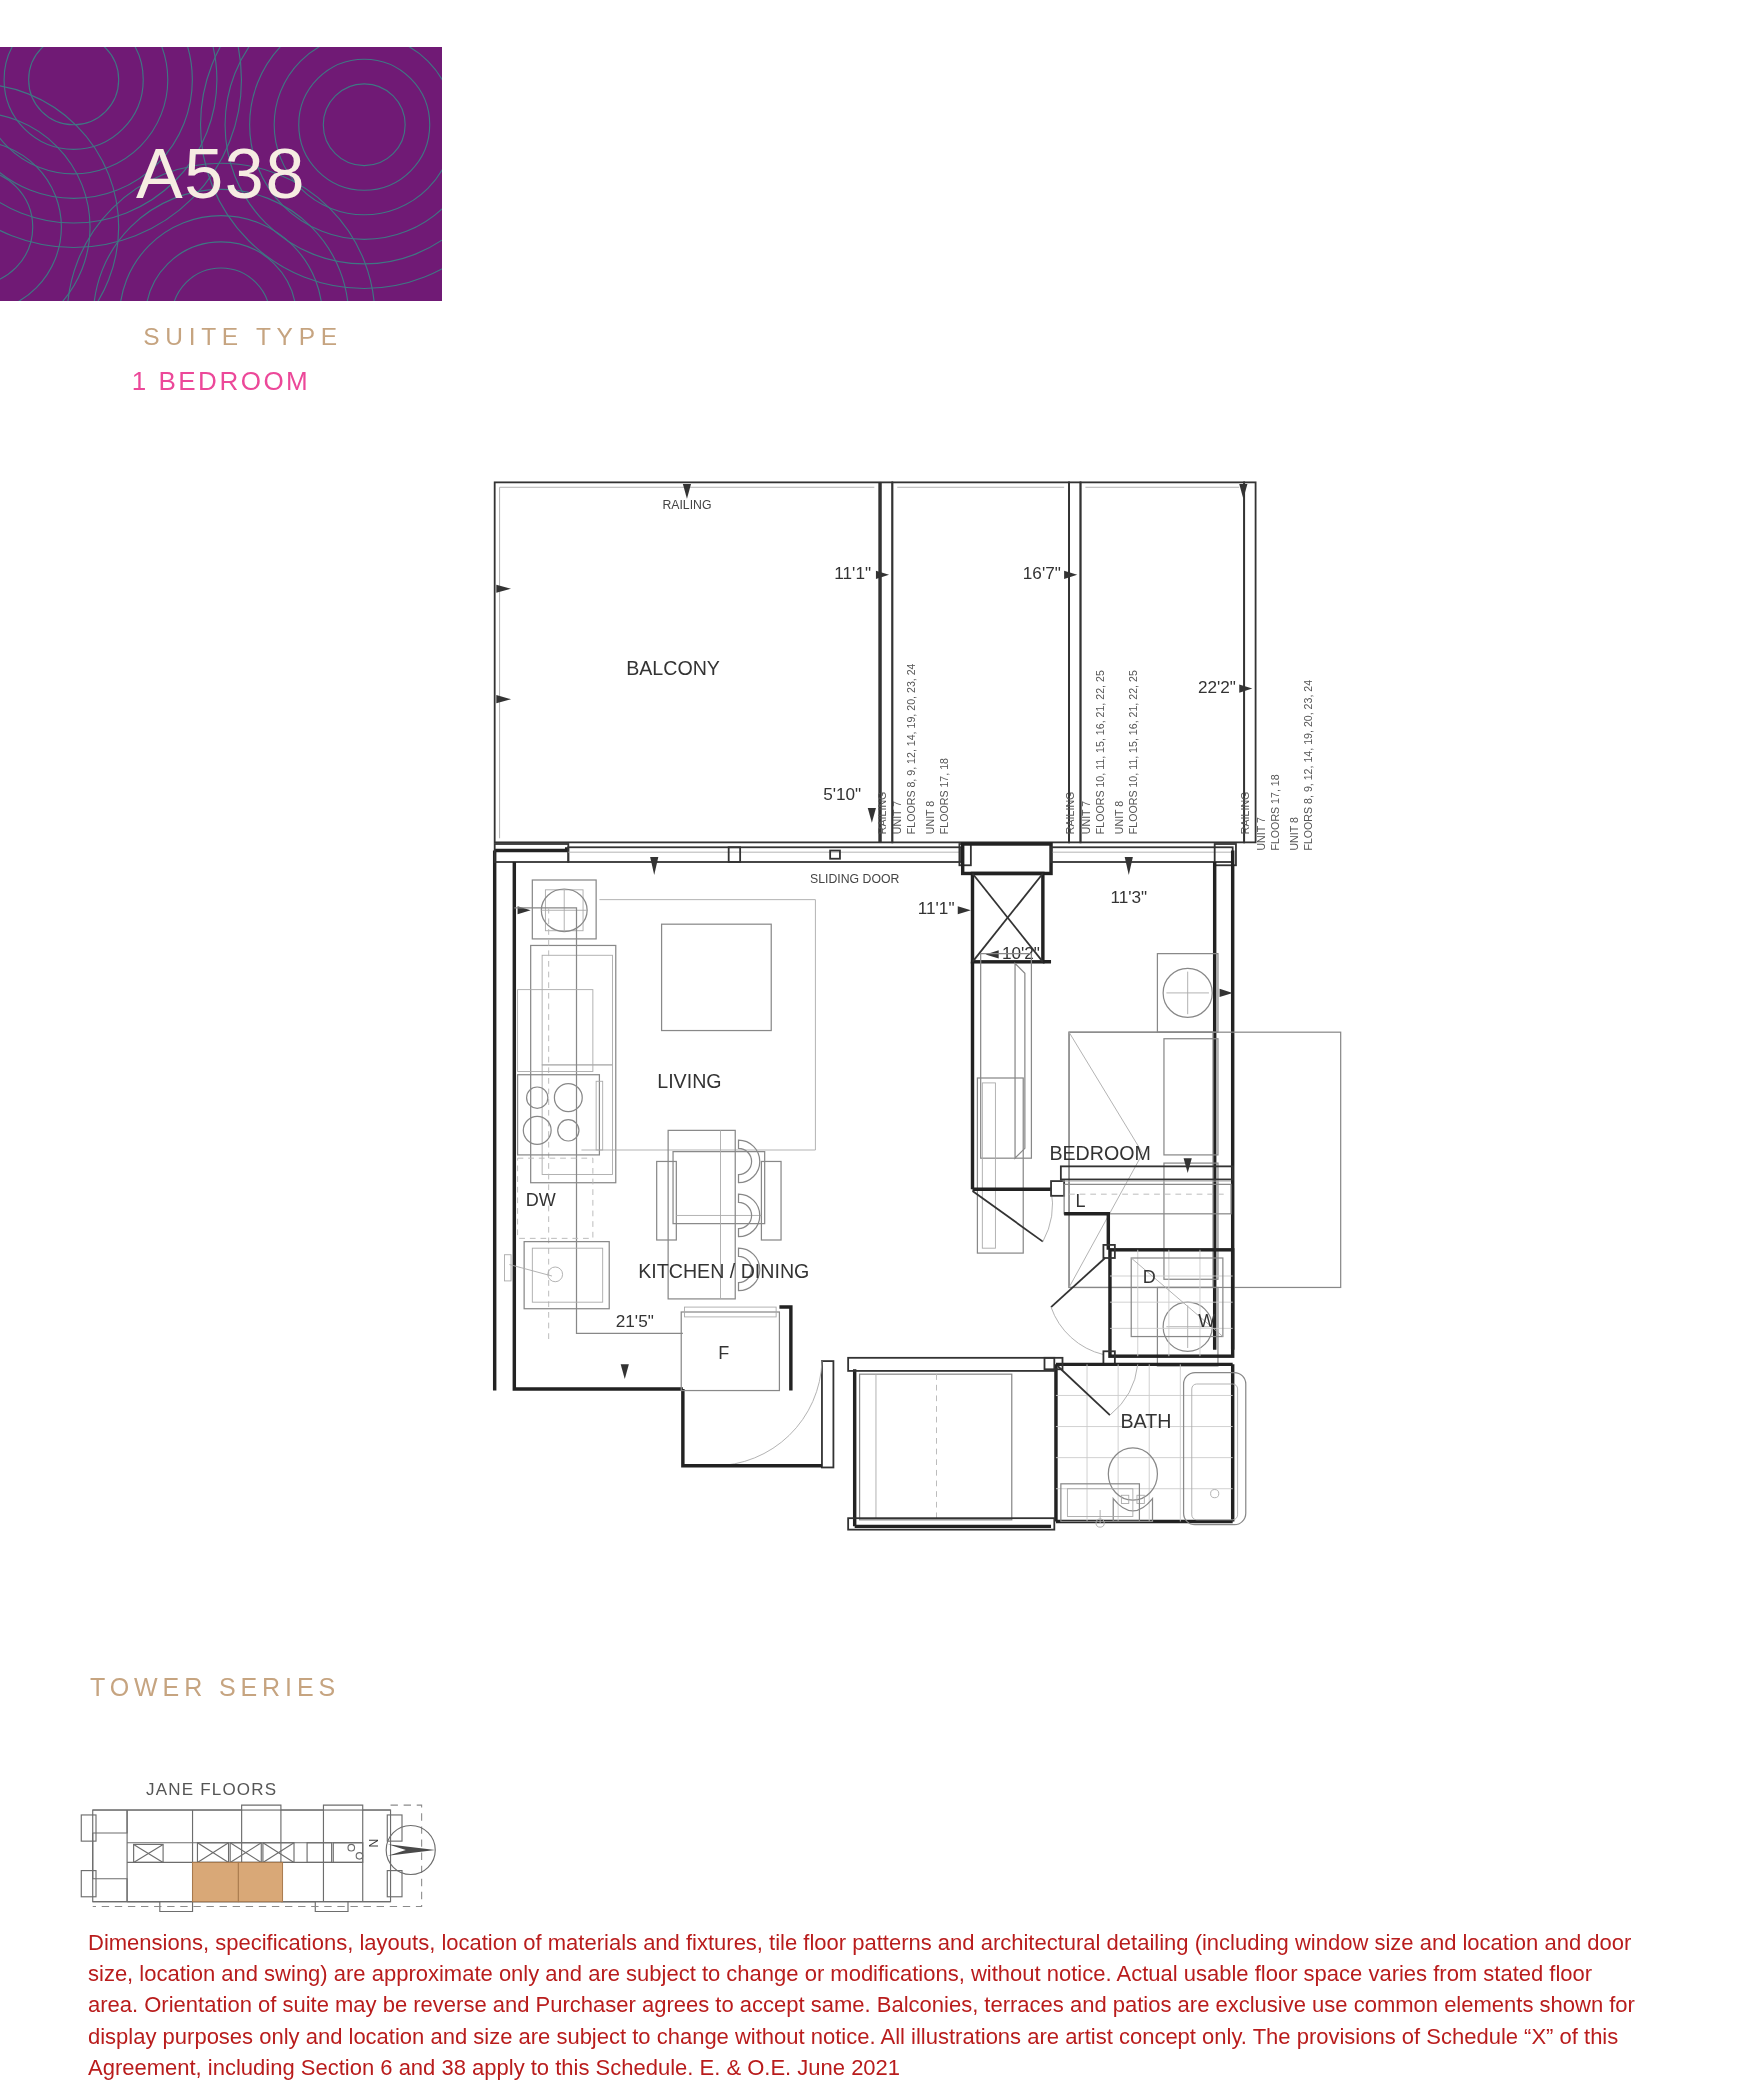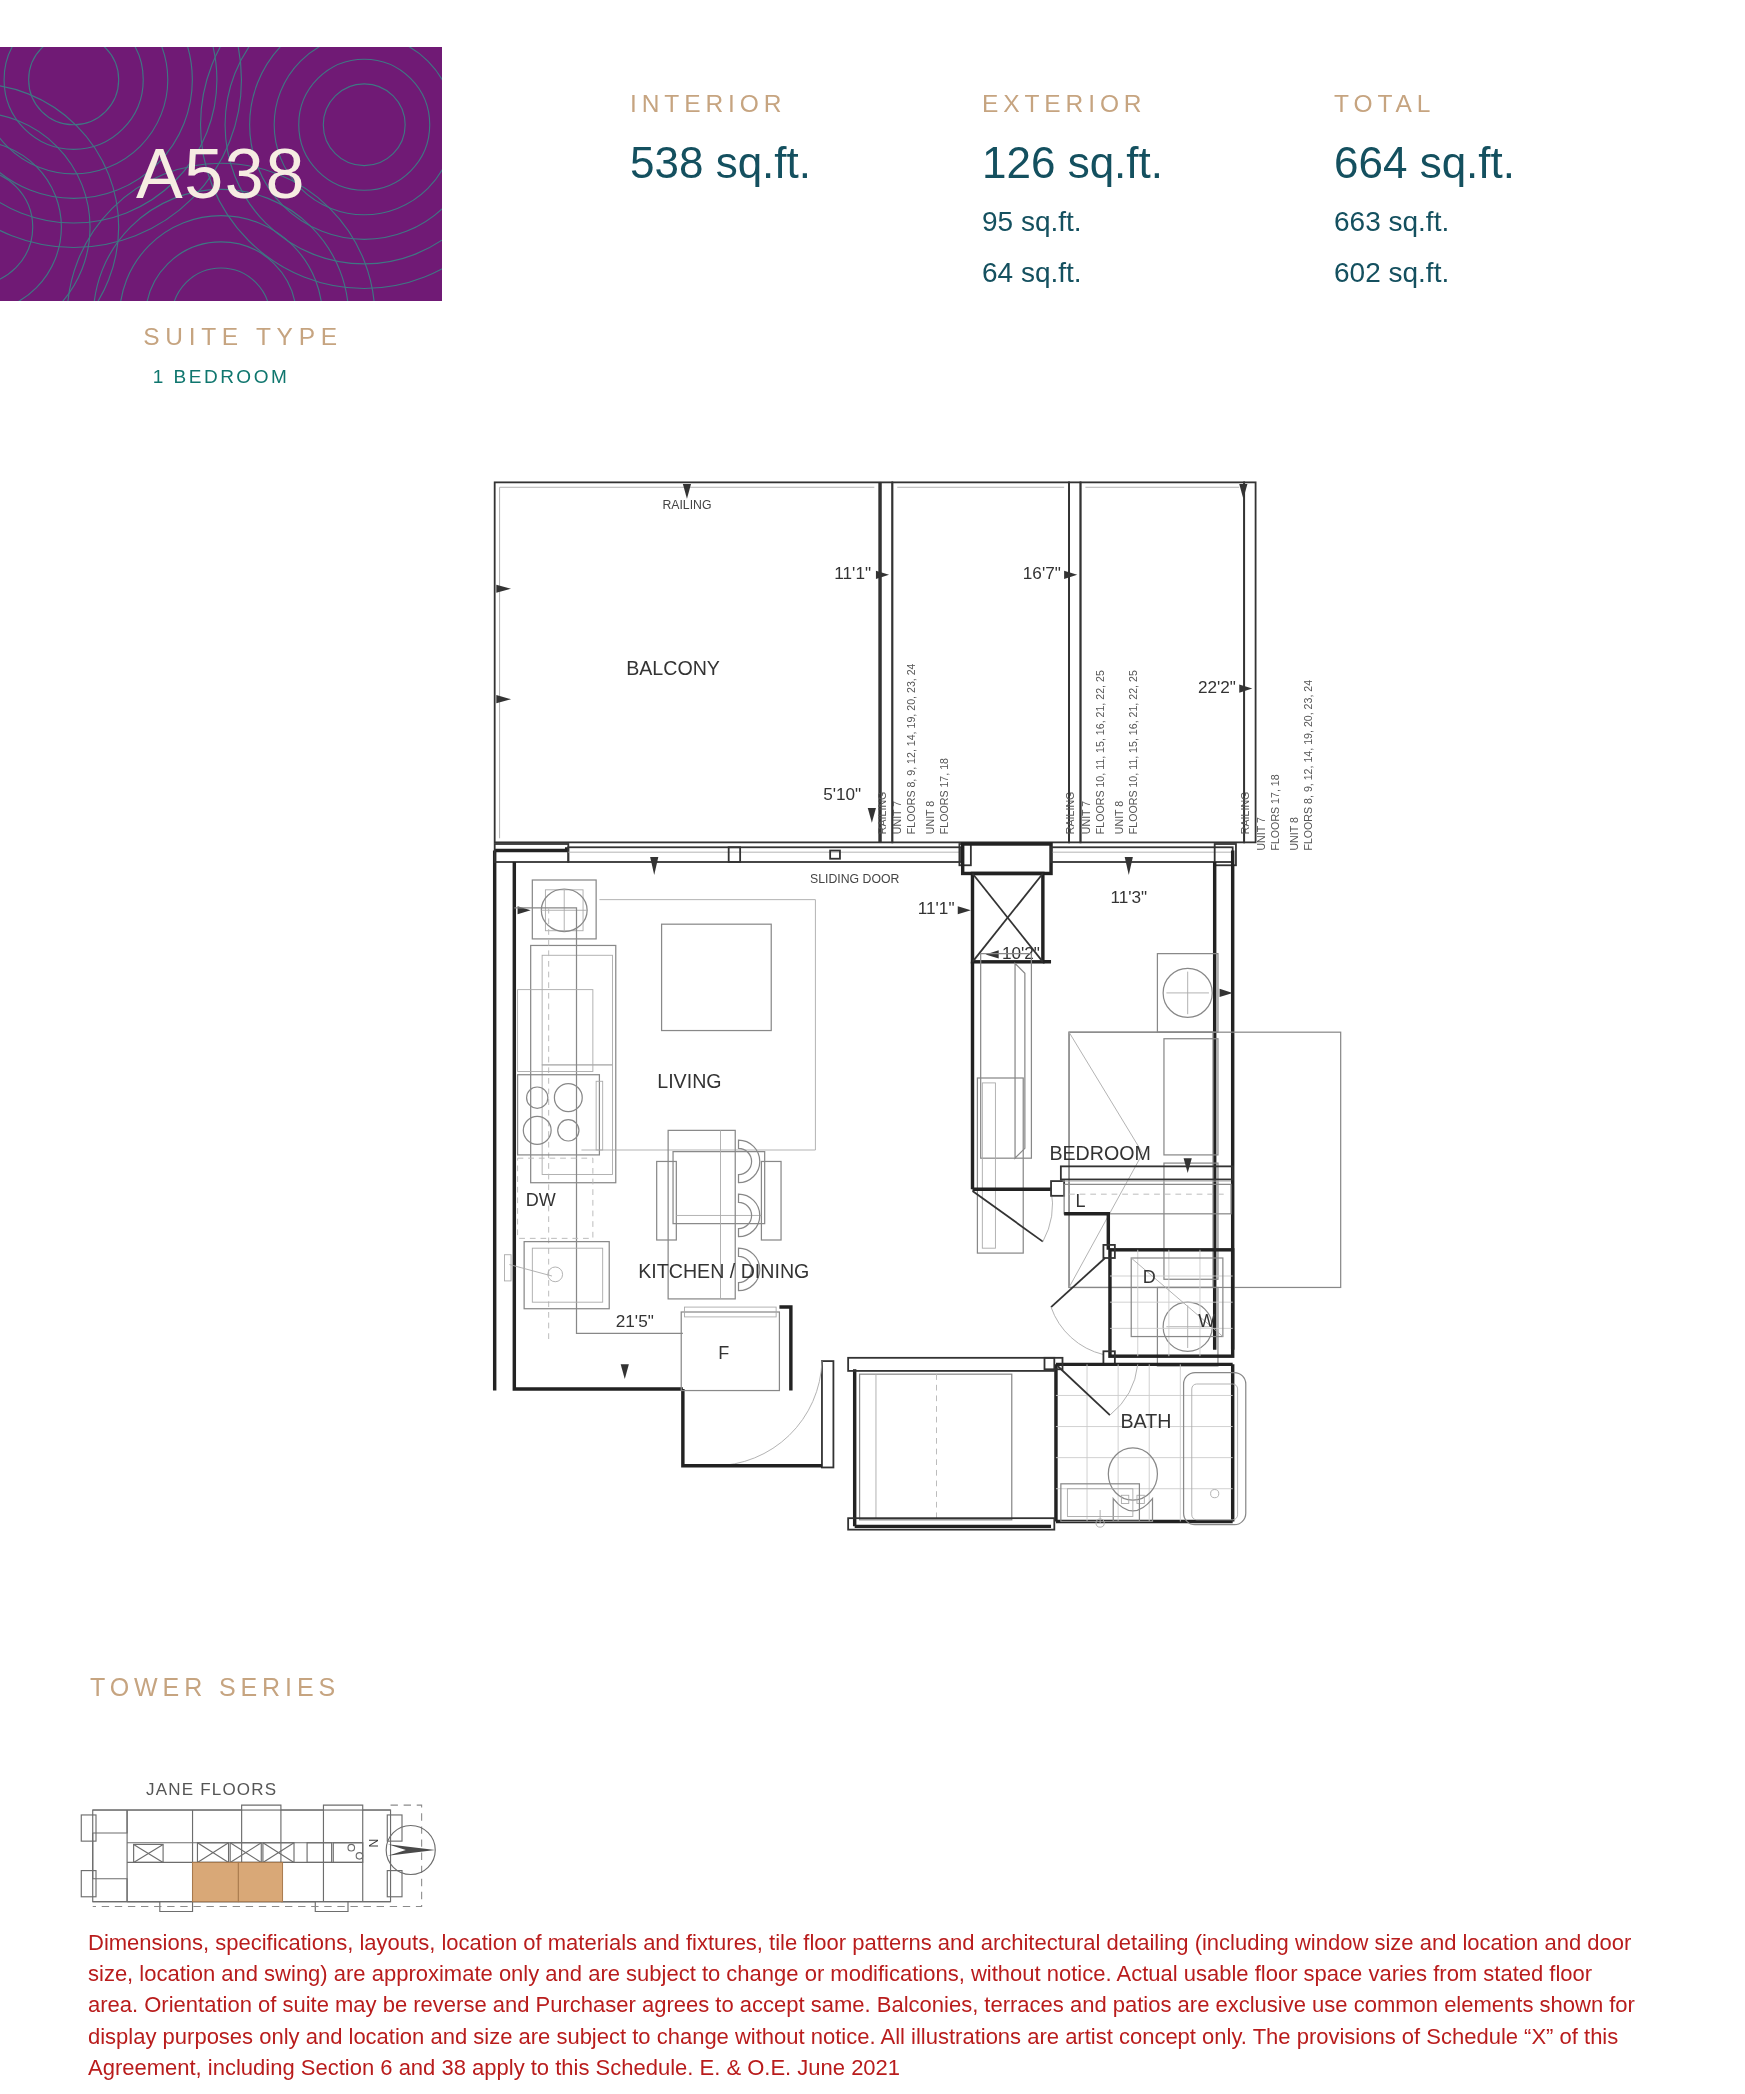--- a/index.html
+++ b/index.html
@@ -21,21 +21,21 @@
   .logo-rings{position:absolute;inset:0;}
   .suite-code{
     position:absolute;inset:0;display:flex;align-items:center;justify-content:center;
     font-size:70px;letter-spacing:1.6px;color:#f6ece2;font-weight:400;
   }
   .suite-type-wrap{position:absolute;left:0;top:323px;width:442px;text-align:center;}
   .suite-type-label{
     font-size:24.5px;letter-spacing:5.7px;color:#c6a480;font-weight:400;padding-left:44px;
   }
   .suite-type-value{
-    margin-top:14.7px;font-size:19px;letter-spacing:2.5px;color:#0f766e;font-weight:400;
+    margin-top:14.7px;font-size:26px;letter-spacing:2.5px;color:#ec4899;font-weight:400;
   }
 
   .stats{position:absolute;left:630px;top:90px;width:1007px;display:flex;}
   .stat-col{width:352px;}
   .stat-col.total{width:303px;}
   .stat-head{
     font-size:24.5px;letter-spacing:4.9px;color:#c6a480;font-weight:400;margin-bottom:23px;
   }
   .stat-main{font-size:44px;color:#14505f;letter-spacing:0px;font-weight:400;line-height:1.0;}
   .stat-sub{font-size:28px;color:#14505f;margin-top:23px;font-weight:400;line-height:1.0;}
@@ -97,38 +97,20 @@
       </g>
     </svg>
     <div class="suite-code">A538</div>
   </div>
 
   <div class="suite-type-wrap">
     <div class="suite-type-label">SUITE TYPE</div>
     <div class="suite-type-value">1 BEDROOM</div>
   </div>
 
-  <div class="stats">
-    <div class="stat-col">
-      <div class="stat-head">INTERIOR</div>
-      <div class="stat-main">538 sq.ft.</div>
-    </div>
-    <div class="stat-col">
-      <div class="stat-head">EXTERIOR</div>
-      <div class="stat-main">126 sq.ft.</div>
-      <div class="stat-sub">95 sq.ft.</div>
-      <div class="stat-sub">64 sq.ft.</div>
-    </div>
-    <div class="stat-col total">
-      <div class="stat-head">TOTAL</div>
-      <div class="stat-main">664 sq.ft.</div>
-      <div class="stat-sub">663 sq.ft.</div>
-      <div class="stat-sub">602 sq.ft.</div>
-    </div>
-  </div>
 
   <div class="plan">
   <svg viewBox="0 0 1120 1320" width="917" height="1080">
     <defs>
       <style>
         .w{fill:none;stroke:#222;stroke-width:4.2}
         .wt{fill:none;stroke:#333;stroke-width:2.2}
         .f{fill:none;stroke:#888;stroke-width:1.5}
         .ft{fill:none;stroke:#aaa;stroke-width:1.1}
         .tile{fill:none;stroke:#ccc;stroke-width:1.1}

